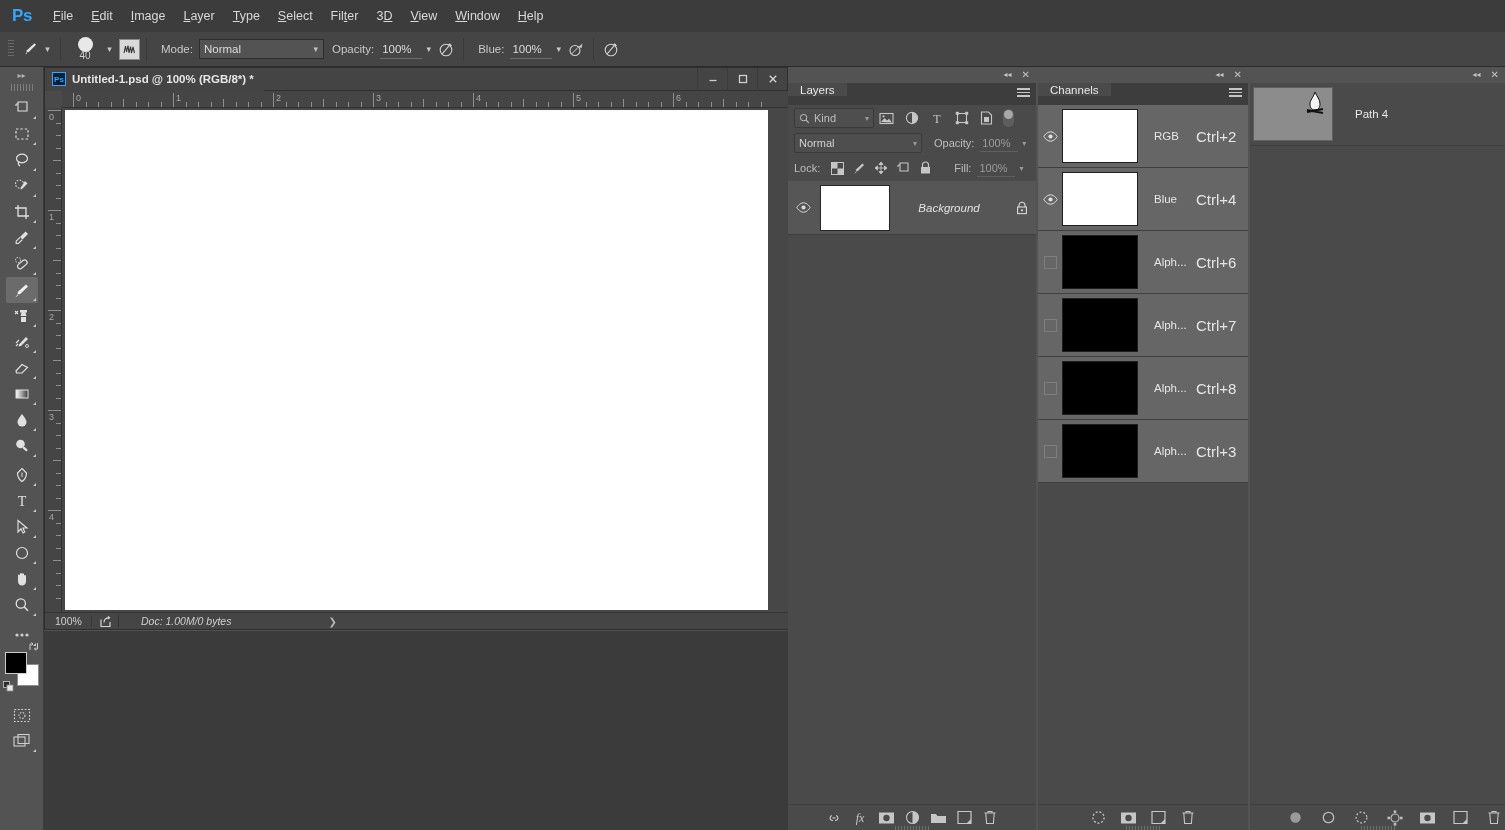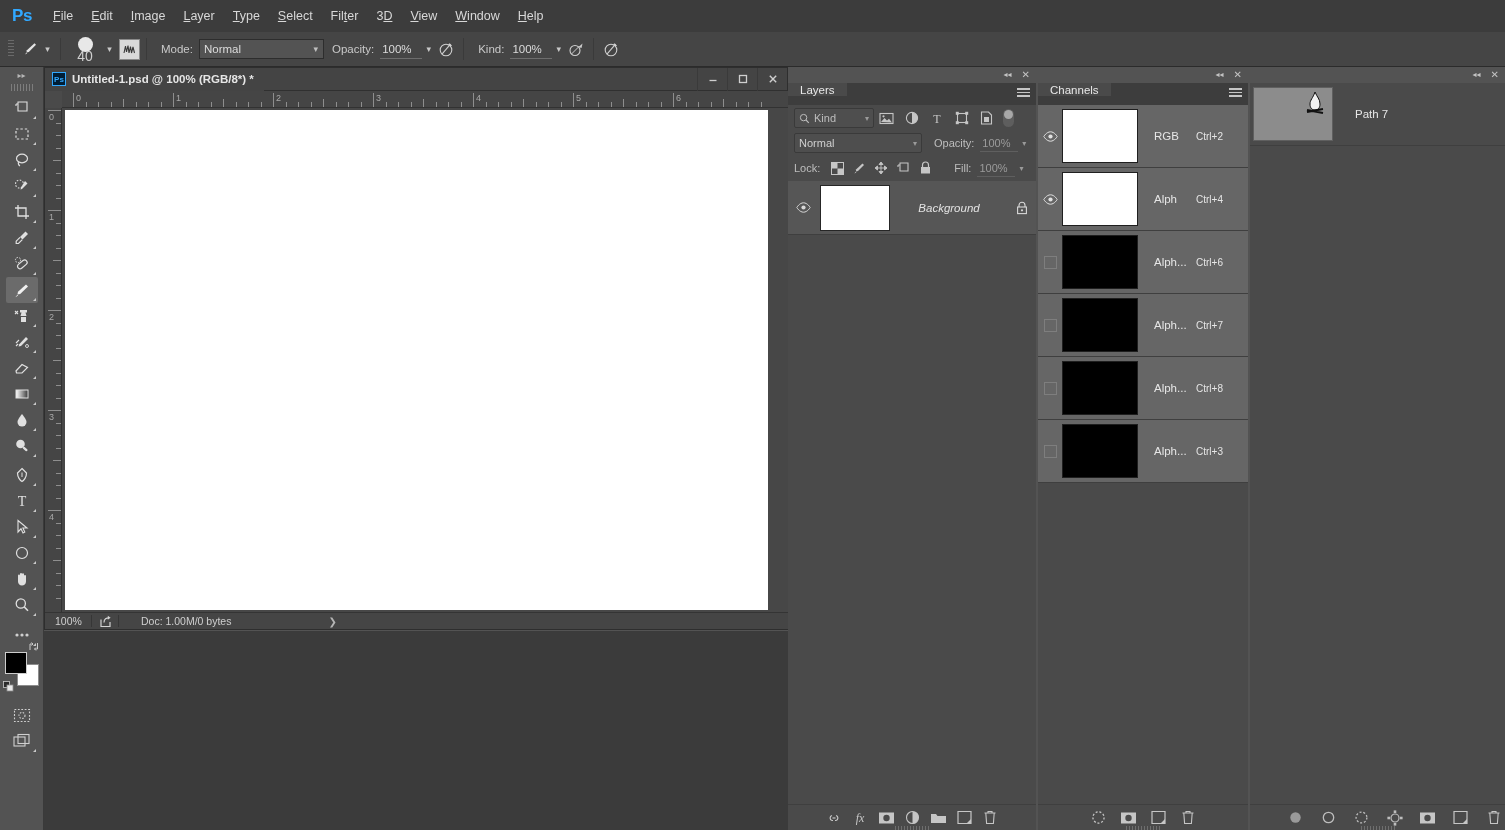--- a/index.html
+++ b/index.html
@@ -45,21 +45,21 @@
   }
   .chev{
     width:13px;height:20px;display:flex;align-items:center;justify-content:center;
     font-size:9px;color:#c8c8c8;cursor:pointer;
   }
   .brush-preview{
     width:36px;height:32px;display:flex;flex-direction:column;align-items:center;justify-content:center;
     cursor:pointer;position:relative;
   }
   .brush-dot{width:15px;height:15px;border-radius:50%;background:#e8e8e8;margin-top:-2px;}
-  .brush-size{font-size:14px;color:#cfcfcf;margin-top:0px;line-height:8px;}
+  .brush-size{font-size:10px;color:#cfcfcf;margin-top:0px;line-height:8px;}
   .tool-preset-box{
     width:21px;height:21px;background:#d9d9d9;border:1px solid #8a8a8a;
     display:flex;align-items:center;justify-content:center;margin-left:3px;cursor:pointer;
   }
   .opt-label{font-size:11.5px;color:#c9c9c9;margin:0 6px 0 8px;}
   .mode-select{
     width:125px;height:20px;background:#535353;border:1px solid #2d2d2d;
     color:#dcdcdc;font-size:11.5px;display:flex;align-items:center;
     padding:0 4px;position:relative;cursor:pointer;
   }
@@ -133,21 +133,21 @@
     position:absolute;left:17px;top:40px;width:727px;height:506px;background:#474747;overflow:hidden;
   }
   .canvas-white{position:absolute;left:3px;top:2px;width:703px;height:500px;background:#ffffff;}
   .doc-statusbar{
     position:absolute;left:0;bottom:0;width:744px;height:17px;background:#454545;
     display:flex;align-items:center;border-top:1px solid #343434;font-size:10.5px;color:#cfcfcf;
   }
   .zoom-field{width:46px;padding-left:10px;cursor:text;}
   .sb-sep{width:1px;height:12px;background:#363636;}
   .sb-export{width:26px;display:flex;align-items:center;justify-content:center;cursor:pointer;}
-  .sb-doc{padding-left:22px;}
+  .sb-doc{padding-left:22px;font-style:italic;}
   .sb-arrow{margin-left:auto;padding-right:452px;font-size:10px;color:#b5b5b5;cursor:pointer;}
   .doc-gray-below{
     position:absolute;left:44px;top:631px;width:744px;height:199px;background:#3b3b3b;
   }
 
   
   .panel{position:absolute;background:#4a4a4a;}
   .panel-topbar{
     height:16px;background:#535353;display:flex;align-items:center;justify-content:flex-end;
     padding-right:6px;gap:10px;
@@ -209,21 +209,21 @@
   }
 
   
   .ch-row{
     height:63px;display:flex;align-items:center;border-bottom:1px solid #3f3f3f;cursor:pointer;background:#666666;
   }
   .ch-eye{width:24px;display:flex;align-items:center;justify-content:center;cursor:pointer;}
   .ch-eye-empty{width:13px;height:13px;border:1px solid #7e7e7e;}
   .ch-thumb{width:76px;height:54px;border:1px solid #1f1f1f;}
   .ch-name{flex:1;padding-left:16px;font-size:11.5px;color:#e6e6e6;}
-  .ch-short{width:52px;font-size:10px;color:#e6e6e6;}
+  .ch-short{width:52px;font-size:15px;color:#e6e6e6;}
 
   
   .pa-row{
     height:63px;display:flex;align-items:center;border-bottom:1px solid #3f3f3f;cursor:pointer;background:#4a4a4a;
   }
   .pa-thumb{
     width:80px;height:54px;background:#8c8c8c;border:1px solid #5f5f5f;margin-left:3px;
     position:relative;overflow:hidden;
   }
   .pa-name{flex:1;padding-left:22px;font-size:11.5px;color:#e6e6e6;}
@@ -300,21 +300,21 @@
     <div class="num-field">100%</div>
     <div class="chev">▾</div>
     <div class="airbrush-ic">
       <svg width="17" height="17" viewBox="0 0 17 17">
           <circle cx="8" cy="9" r="5.8" stroke="#cfcfcf" stroke-width="1.1" fill="none"></circle>
           <path d="M4.2 12.8 L12.5 3.2" stroke="#cfcfcf" stroke-width="1.1"></path>
           <path d="M11.4 2.2 L14 4.4 L12.6 5.6 L10.2 3.4 Z" fill="#cfcfcf"></path>
         </svg>
     </div>
     <div class="opt-sep"></div>
-    <div class="opt-label">Kind:</div>
+    <div class="opt-label">Blue:</div>
     <div class="num-field">100%</div>
     <div class="chev">▾</div>
     <div class="airbrush-ic">
       <svg width="17" height="17" viewBox="0 0 17 17">
           <circle cx="7" cy="9.5" r="5" stroke="#cfcfcf" stroke-width="1.1" fill="none"></circle>
           <path d="M10.5 6 L14.5 2.5 L13.5 7 Z" fill="#cfcfcf"></path>
           <path d="M3.5 13 L11 5.5" stroke="#cfcfcf" stroke-width="1"></path>
         </svg>
     </div>
     <div class="opt-sep"></div>
@@ -866,21 +866,21 @@
           <div class="ch-short">Ctrl+2</div>
         </div>
         <div class="ch-row">
           <div class="ch-eye">
             <svg width="15" height="11" viewBox="0 0 15 11">
               <path d="M7.5 0.8 C11.5 0.8 14.2 5.5 14.2 5.5 C14.2 5.5 11.5 10.2 7.5 10.2 C3.5 10.2 0.8 5.5 0.8 5.5 C0.8 5.5 3.5 0.8 7.5 0.8 Z" stroke="#e2e2e2" stroke-width="1" fill="none"></path>
               <circle cx="7.5" cy="5.5" r="2.1" fill="#e2e2e2"></circle>
             </svg>
           </div>
           <div class="ch-thumb" style="background:#ffffff"></div>
-          <div class="ch-name">Alph</div>
+          <div class="ch-name">Blue</div>
           <div class="ch-short">Ctrl+4</div>
         </div>
         <div class="ch-row">
           <div class="ch-eye">
             <span class="ch-eye-empty"></span>
           </div>
           <div class="ch-thumb" style="background:#000000"></div>
           <div class="ch-name">Alph...</div>
           <div class="ch-short">Ctrl+6</div>
         </div>
@@ -942,21 +942,21 @@
       <span class="ptb-icon" style="font-size:10px">✕</span>
     </div>
     <div id="pathList">
         <div class="pa-row">
           <div class="pa-thumb">
             <span style="position:absolute;right:6px;top:3px;"><svg width="22" height="26" viewBox="0 0 22 26">
                 <path d="M11 1 C13 6 16 8 16 13 C16 17 14 19 11 19 C8 19 6 17 6 13 C6 9 9 7 11 1 Z" fill="#f2f2f2" stroke="#111" stroke-width="1"></path>
                 <path d="M3 21 L19 18 M3 19 L19 22" stroke="#111" stroke-width="2"></path>
               </svg></span>
           </div>
-          <div class="pa-name">Path 7</div>
+          <div class="pa-name">Path 4</div>
         </div>
       </div>
     <div class="panel-footer">
       <div class="pf-btn" style="margin-left:34px">
         <svg width="15" height="15" viewBox="0 0 15 15">
             <circle cx="7.5" cy="7.5" r="5.2" fill="#9a9a9a"></circle>
           </svg>
       </div>
       <div class="pf-btn" style="margin-left:10px">
         <svg width="15" height="15" viewBox="0 0 15 15">

